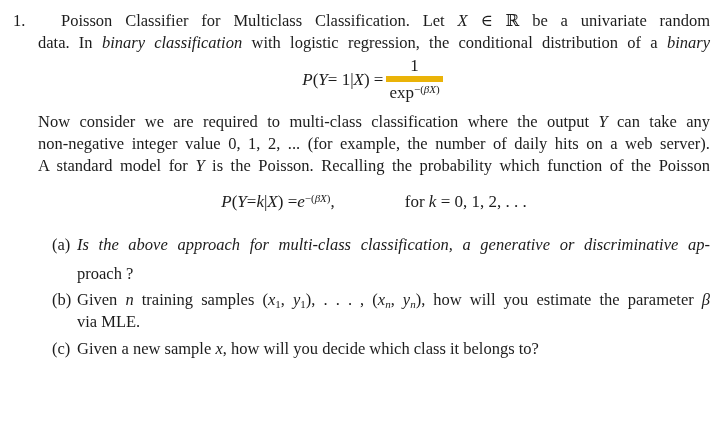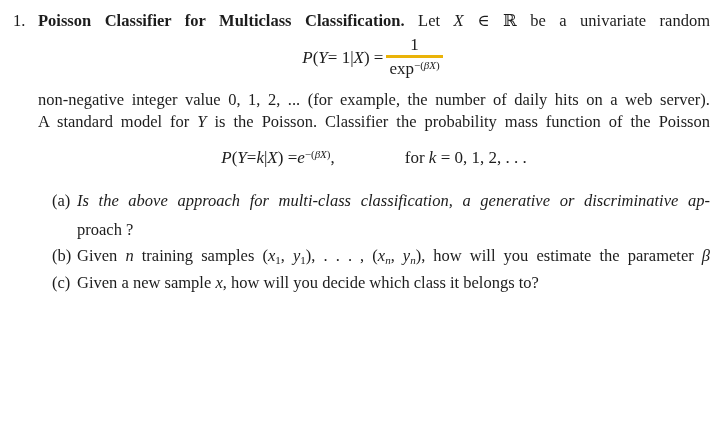--- a/index.html
+++ b/index.html
@@ -9,34 +9,34 @@
     font-family:"Liberation Serif","DejaVu Serif",serif;
     font-size:16.5px;
   }
   .page { position:relative; width:723px; height:423px; background:#ffffff; }
   .prob-num { position:absolute; left:13px; top:10px; line-height:22px; }
   .content { position:absolute; left:38px; top:10px; width:672px; }
 
   .line { line-height:22px; text-align:justify; text-align-last:justify; }
   .line.last { text-align:justify; text-align-last:auto; }
 
-  .b { font-weight:bold; }
+  .b { font-weight:normal;margin-left:23px; }
   .i { font-style:italic; }
 
   
   .formula {
     display:flex; justify-content:center; align-items:center;
     font-size:17px; line-height:21px;
   }
   .f1 { height:46px; margin:2px 0 9px 0; }
   .f2 { height:46px; margin:1px 0 10px 0; }
   .frac { display:inline-flex; flex-direction:column; align-items:center; margin:0 3px; }
   .fnum { line-height:21px; padding:0 3px; text-align:center; }
   .fden {
-    border-top:3px solid #eab308; align-self:stretch; text-align:right;
+    border-top:6px solid #eab308; align-self:stretch; text-align:right;
     line-height:22px; padding:0 3px;
   }
   sup { font-size:11px; line-height:0; vertical-align:5px; }
   sub { font-size:11px; line-height:0; vertical-align:-3px; }
   .cond { margin-left:70px; }
 
   
   .item { display:flex; }
   .item .ilabel { flex:none; width:25px; margin-left:14px; line-height:22px; }
   .item .ibody { width:633px; }
@@ -47,38 +47,40 @@
 <body>
 
 <div class="page">
 
   <div class="prob-num">1.</div>
 
   <div class="content">
 
     <div>
       <div class="line"><span class="b">Poisson Classifier for Multiclass Classification.</span><span> Let </span><span class="i">X</span><span> ∈ ℝ be a univariate random</span></div>
+      <div class="line"><span>data. In </span><span class="i">binary classification</span><span> with logistic regression, the conditional distribution of a </span><span class="i">binary</span></div>
     </div>
 
     <div class="formula f1">
       <span class="i">P</span>
         <span>(</span>
         <span class="i">Y</span>
         <span> = 1|</span>
         <span class="i">X</span>
         <span>) = </span>
       <span class="frac">
         <span class="fnum">1</span>
         <span class="fden"><span>exp</span><sup><span>−(</span><span class="i">βX</span><span>)</span></sup></span>
       </span>
     </div>
 
     <div>
+      <div class="line"><span>Now consider we are required to multi-class classification where the output </span><span class="i">Y</span><span> can take any</span></div>
       <div class="line"><span>non-negative integer value 0, 1, 2, ... (for example, the number of daily hits on a web server).</span></div>
-      <div class="line"><span>A standard model for </span><span class="i">Y</span><span> is the Poisson. Classifier the probability mass function of the Poisson</span></div>
+      <div class="line"><span>A standard model for </span><span class="i">Y</span><span> is the Poisson. Recalling the probability which function of the Poisson</span></div>
     </div>
 
     <div class="formula f2">
       <span class="i">P</span>
         <span>(</span>
         <span class="i">Y</span>
         <span> = </span>
         <span class="i">k</span>
         <span>|</span>
         <span class="i">X</span>
@@ -92,20 +94,21 @@
       <span class="ibody">
         <span class="line" style="display:block;font-style:italic;"><span>Is the above approach for multi-class classification, a generative or discriminative ap-</span></span>
         <span class="line last" style="display:block;margin-top:7px;"><span>proach ?</span></span>
       </span>
     </div>
 
     <div class="item item-b">
       <span class="ilabel">(b)</span>
       <span class="ibody">
         <span class="line" style="display:block;"><span>Given </span><span class="i">n</span><span> training samples (</span><span class="i">x</span><sub>1</sub><span>, </span><span class="i">y</span><sub>1</sub><span>), . . . , (</span><span class="i">x</span><sub class="i">n</sub><span>, </span><span class="i">y</span><sub class="i">n</sub><span>), how will you estimate the parameter </span><span class="i">β</span></span>
+        <span class="line last" style="display:block;"><span>via MLE.</span></span>
       </span>
     </div>
 
     <div class="item item-c">
       <span class="ilabel">(c)</span>
       <span class="ibody">
         <span class="line last" style="display:block;"><span>Given a new sample </span><span class="i">x</span><span>, how will you decide which class it belongs to?</span></span>
       </span>
     </div>
 

